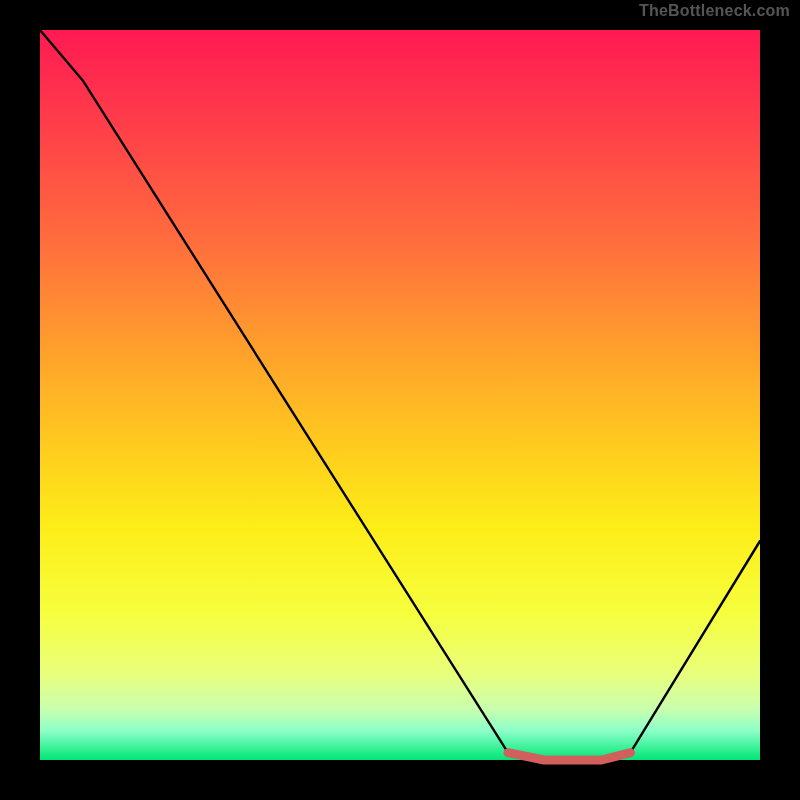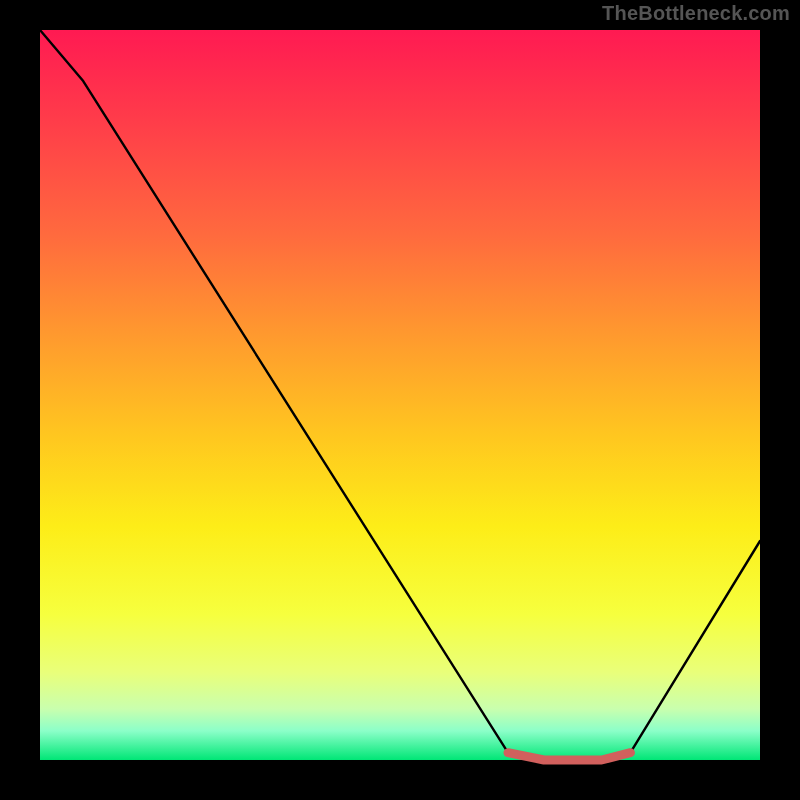--- a/index.html
+++ b/index.html
@@ -15,21 +15,21 @@
     position: relative;
     width: 800px;
     height: 800px;
     background: #000;
   }
   .watermark {
     position: absolute;
     top: 2px;
     right: 10px;
     color: #555;
-    font-size: 20px;
+    font-size: 16px;
     font-weight: 600;
     letter-spacing: 0.2px;
     user-select: none;
   }
   .plot {
     position: absolute;
     left: 40px;
     top: 30px;
     width: 720px;
     height: 730px;

